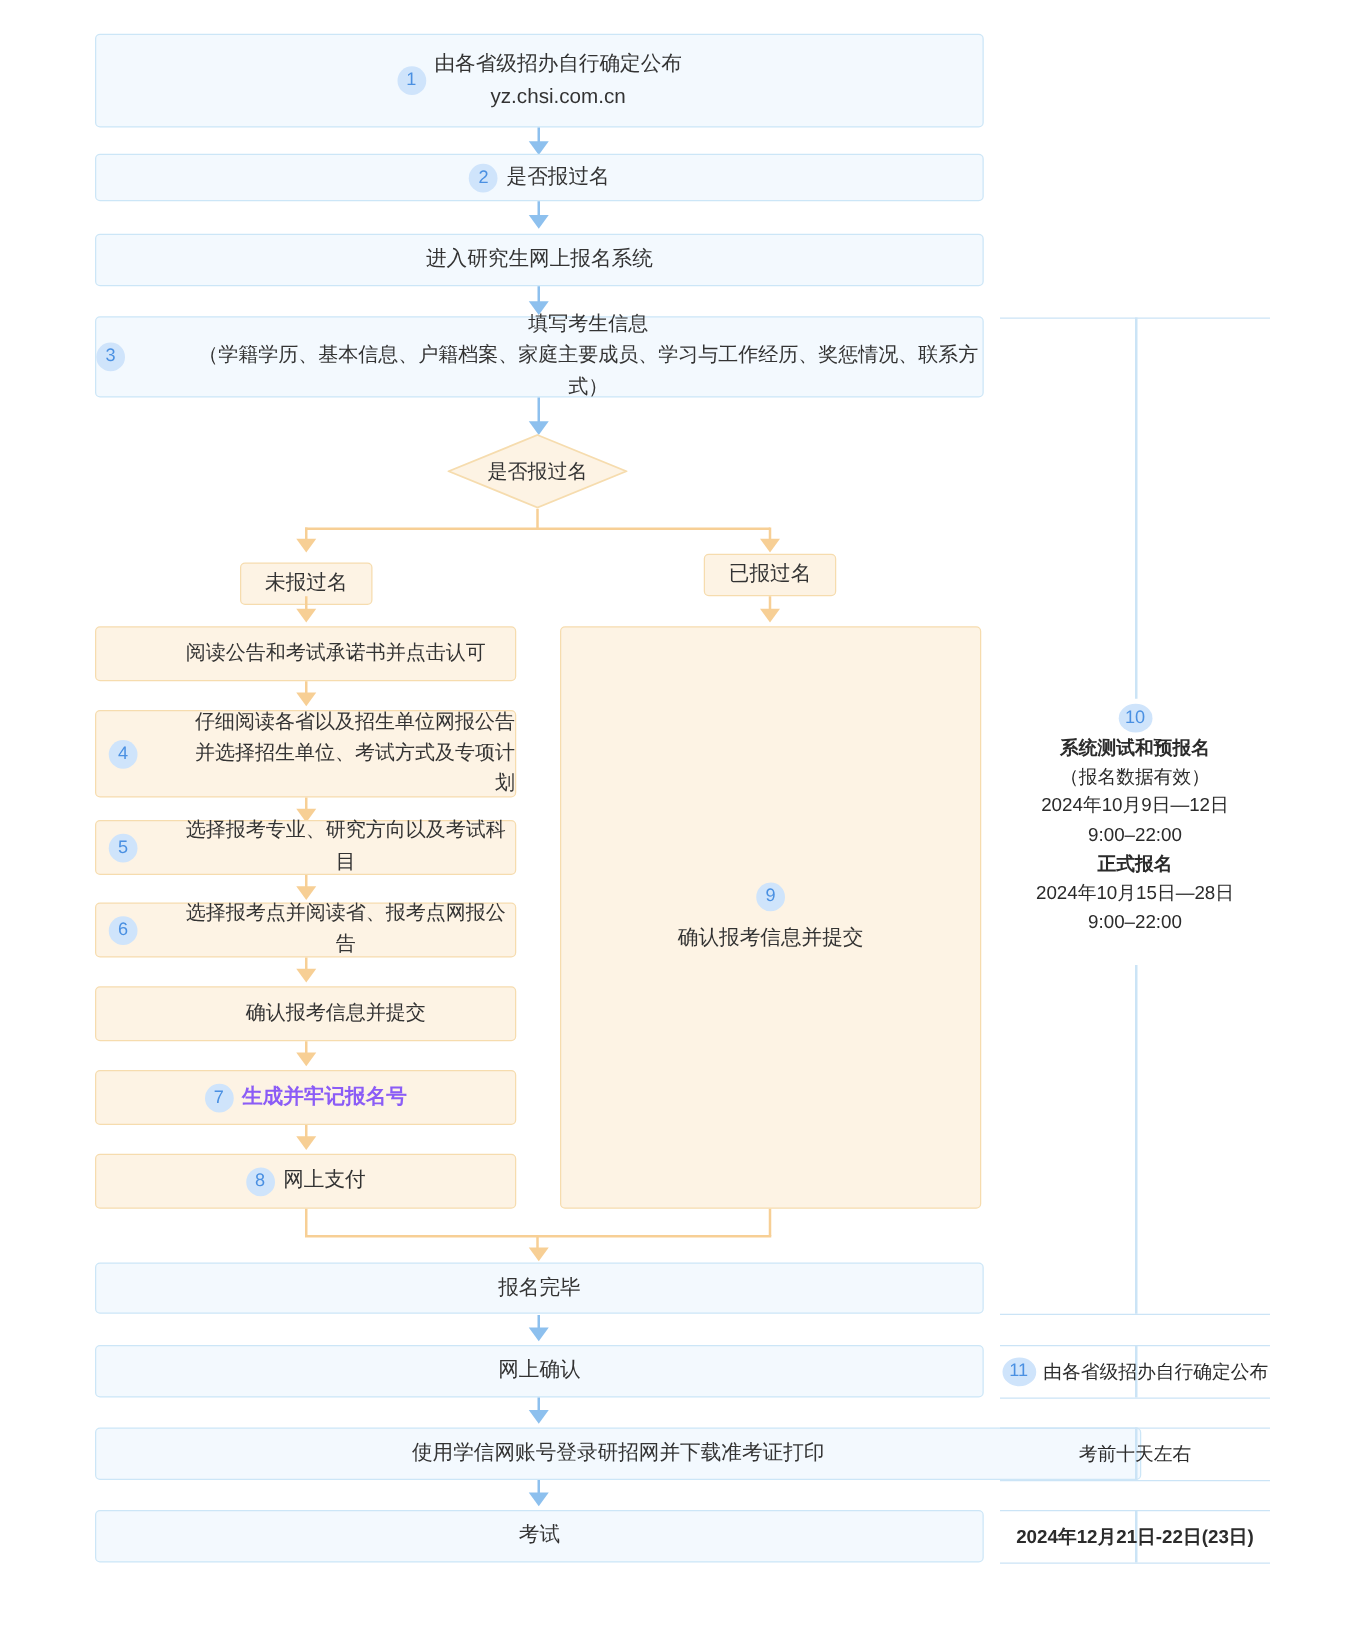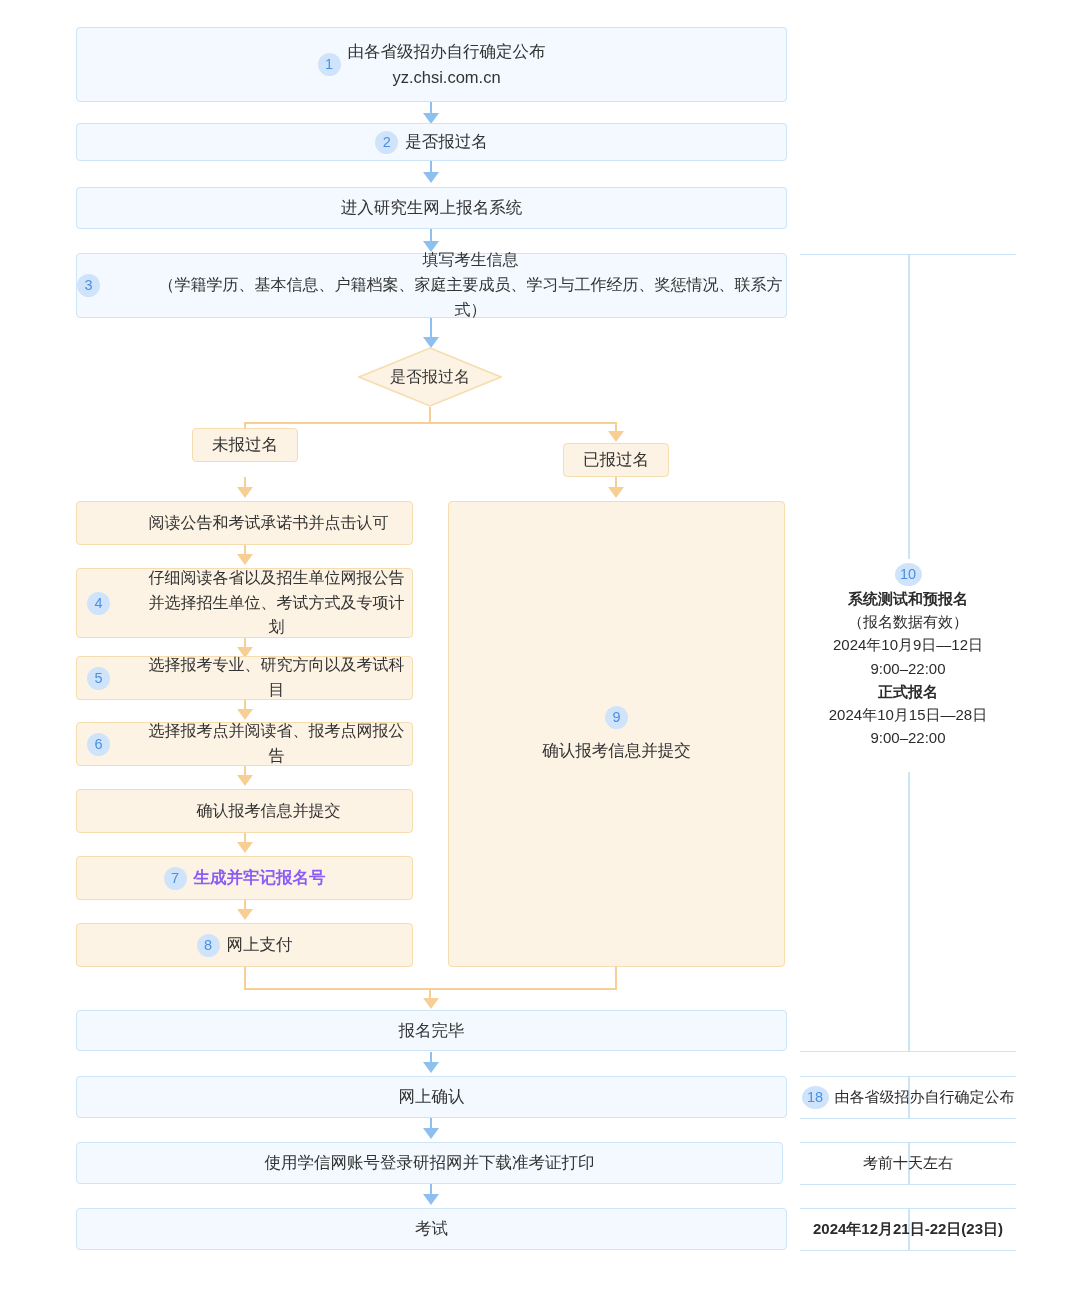--- a/index.html
+++ b/index.html
@@ -168,21 +168,21 @@
     <div class="dtext">是否报过名</div>
   </div>
 
   <div class="vline o" style="left:429px;top:407px;height:16px;"></div>
   <div class="hline" style="left:244px;top:422px;width:372px;"></div>
   <div class="vline o" style="left:244px;top:422px;height:14px;"></div>
   <div class="vline o" style="left:615px;top:422px;height:14px;"></div>
   <div class="arrow o" style="left:237px;top:431px;"></div>
   <div class="arrow o" style="left:608px;top:431px;"></div>
 
-  <div class="node label-box" style="left:192px;top:428px;width:106px;height:34px;">
+  <div class="node label-box" style="left:192px;top:450px;width:106px;height:34px;">
     <span class="t16">未报过名</span>
   </div>
   <div class="node label-box" style="left:563px;top:443px;width:106px;height:34px;">
     <span class="t16">已报过名</span>
   </div>
 
   <div class="vline o" style="left:244px;top:477px;height:14px;"></div>
   <div class="arrow o" style="left:237px;top:487px;"></div>
   <div class="vline o" style="left:615px;top:477px;height:14px;"></div>
   <div class="arrow o" style="left:608px;top:487px;"></div>
@@ -191,21 +191,21 @@
     <div class="inner">
       <span class="t155">阅读公告和考试承诺书并点击认可</span>
     </div>
   </div>
   <div class="vline o" style="left:244px;top:545px;height:13px;"></div>
   <div class="arrow o" style="left:237px;top:554px;"></div>
 
   <div class="node orange" style="left:76px;top:568px;width:337px;height:70px;">
     <div class="inner">
       <span class="badge badge-abs" style="left:10px;top:23px;">4</span>
-      <span class="txtwrap t155" style="padding-left:16px;">
+      <span class="txtwrap t155" style="padding-left:16px;text-align:right;">
         <span>仔细阅读各省以及招生单位网报公告</span><br>
         <span>并选择招生单位、考试方式及专项计划</span>
       </span>
     </div>
   </div>
   <div class="vline o" style="left:244px;top:638px;height:13px;"></div>
   <div class="arrow o" style="left:237px;top:647px;"></div>
 
   <div class="node orange" style="left:76px;top:656px;width:337px;height:44px;">
     <div class="inner">
@@ -267,21 +267,21 @@
   </div>
   <div class="vline" style="left:430px;top:1052px;height:14px;"></div>
   <div class="arrow" style="left:423px;top:1062px;"></div>
 
   <div class="node blue" style="left:76px;top:1076px;width:711px;height:42px;">
     <span class="t16">网上确认</span>
   </div>
   <div class="vline" style="left:430px;top:1118px;height:14px;"></div>
   <div class="arrow" style="left:423px;top:1128px;"></div>
 
-  <div class="node blue" style="left:76px;top:1142px;width:707px;height:42px;">
+  <div class="node blue" style="left:76px;top:1142px;width:837px;height:42px;">
     <span class="t16">使用学信网账号登录研招网并下载准考证打印</span>
   </div>
   <div class="vline" style="left:430px;top:1184px;height:14px;"></div>
   <div class="arrow" style="left:423px;top:1194px;"></div>
 
   <div class="node blue" style="left:76px;top:1208px;width:711px;height:42px;">
     <span class="t16">考试</span>
   </div>
 
   <div class="side-hline" style="left:800px;top:254px;width:216px;"></div>
@@ -297,21 +297,21 @@
     <span class="ln">2024年10月15日—28日</span>
     <span class="ln">9:00–22:00</span>
   </div>
 
   <div class="side-vline" style="left:908px;top:772px;height:279px;"></div>
   <div class="side-hline" style="left:800px;top:1051px;width:216px;"></div>
   <div class="side-hline" style="left:800px;top:1076px;width:216px;"></div>
   <div class="side-vline" style="left:908px;top:1076px;height:42px;"></div>
 
   <div class="side-row" style="left:800px;top:1082px;width:216px;height:30px;">
-    <span class="badge wide">18</span>
+    <span class="badge wide">11</span>
     <span>由各省级招办自行确定公布</span>
   </div>
 
   <div class="side-hline" style="left:800px;top:1118px;width:216px;"></div>
   <div class="side-hline" style="left:800px;top:1142px;width:216px;"></div>
   <div class="side-vline" style="left:908px;top:1142px;height:42px;"></div>
 
   <div class="side-row" style="left:800px;top:1148px;width:216px;height:30px;">
     <span>考前十天左右</span>
   </div>

